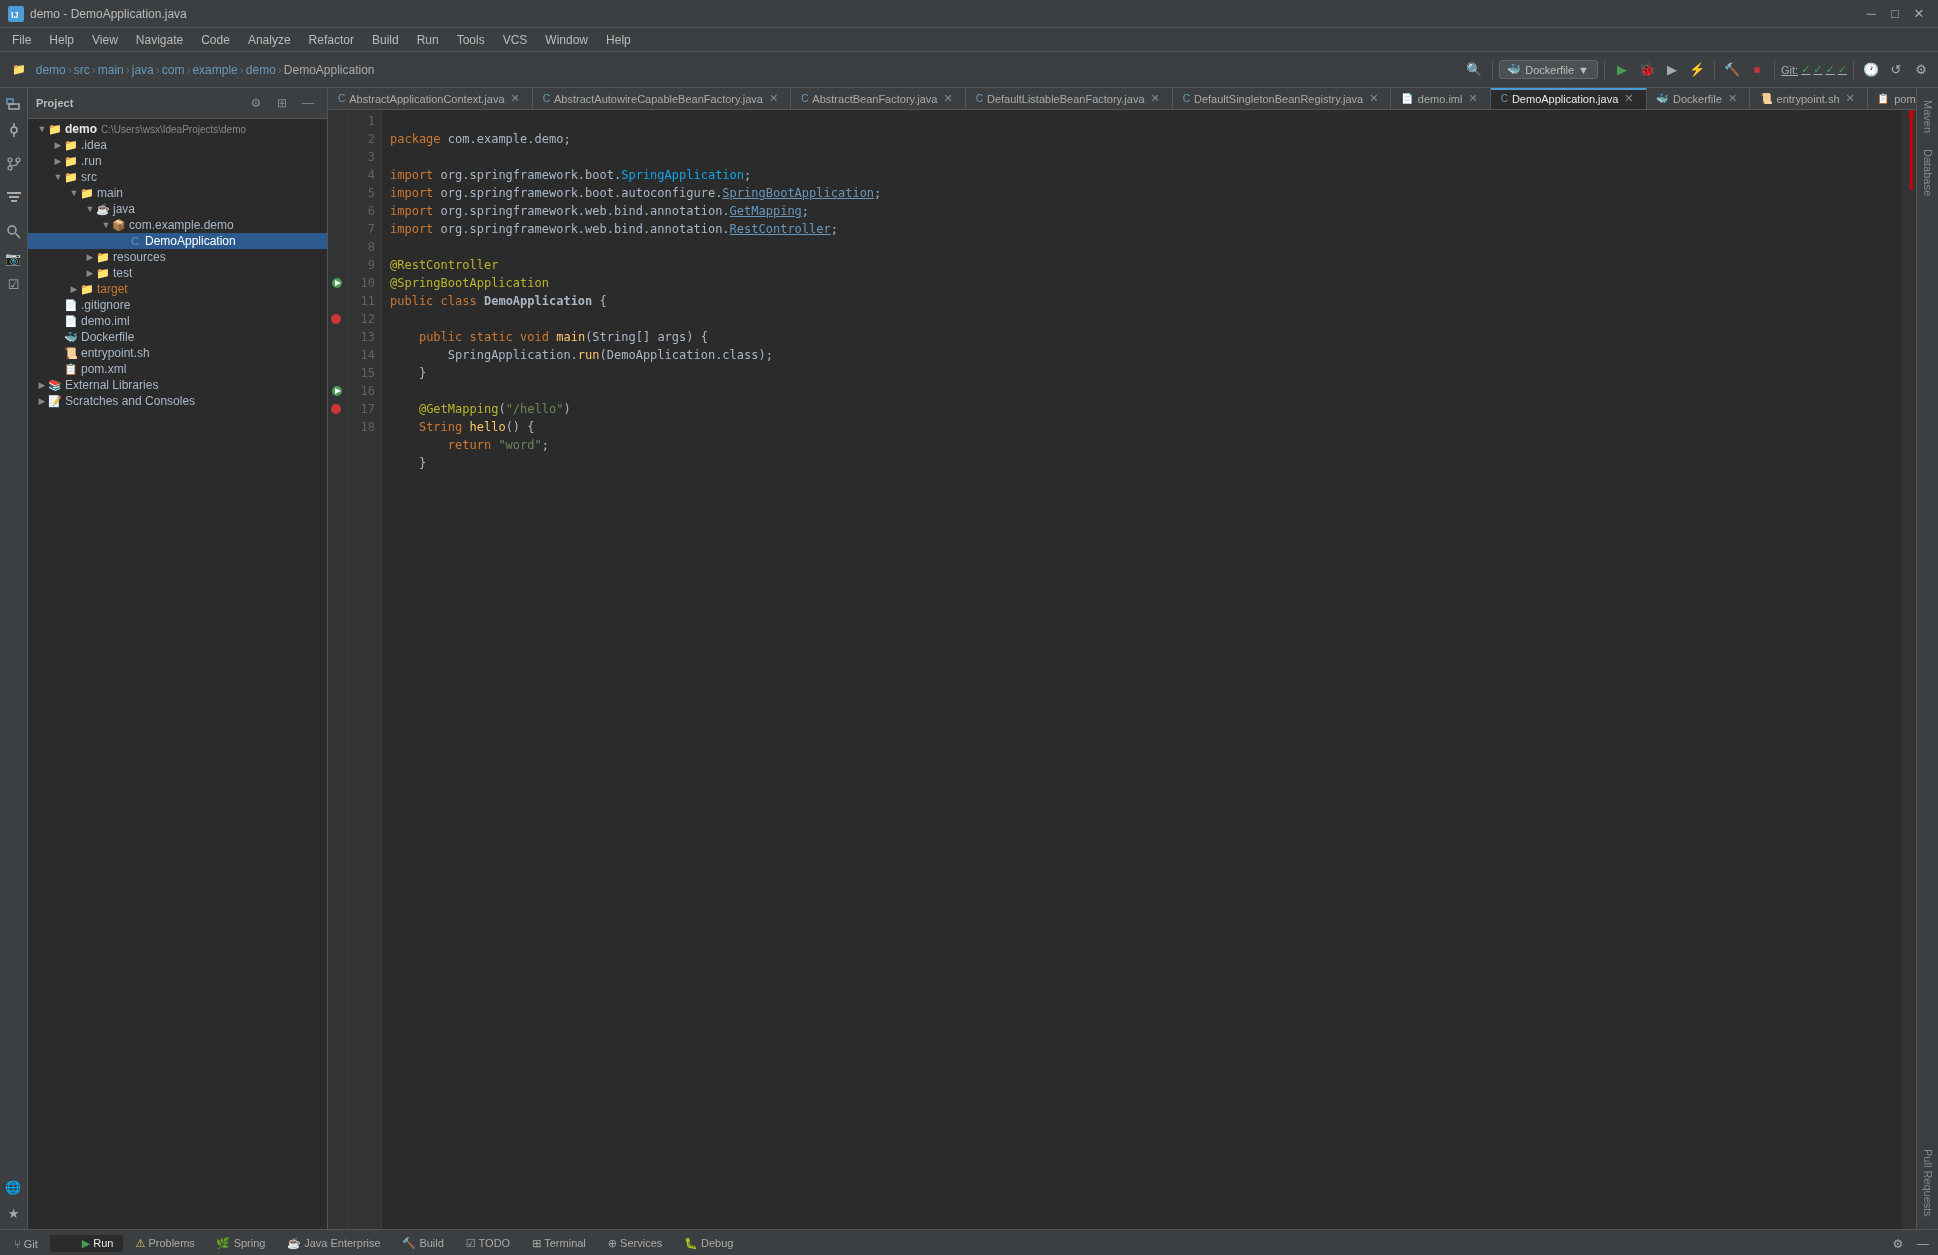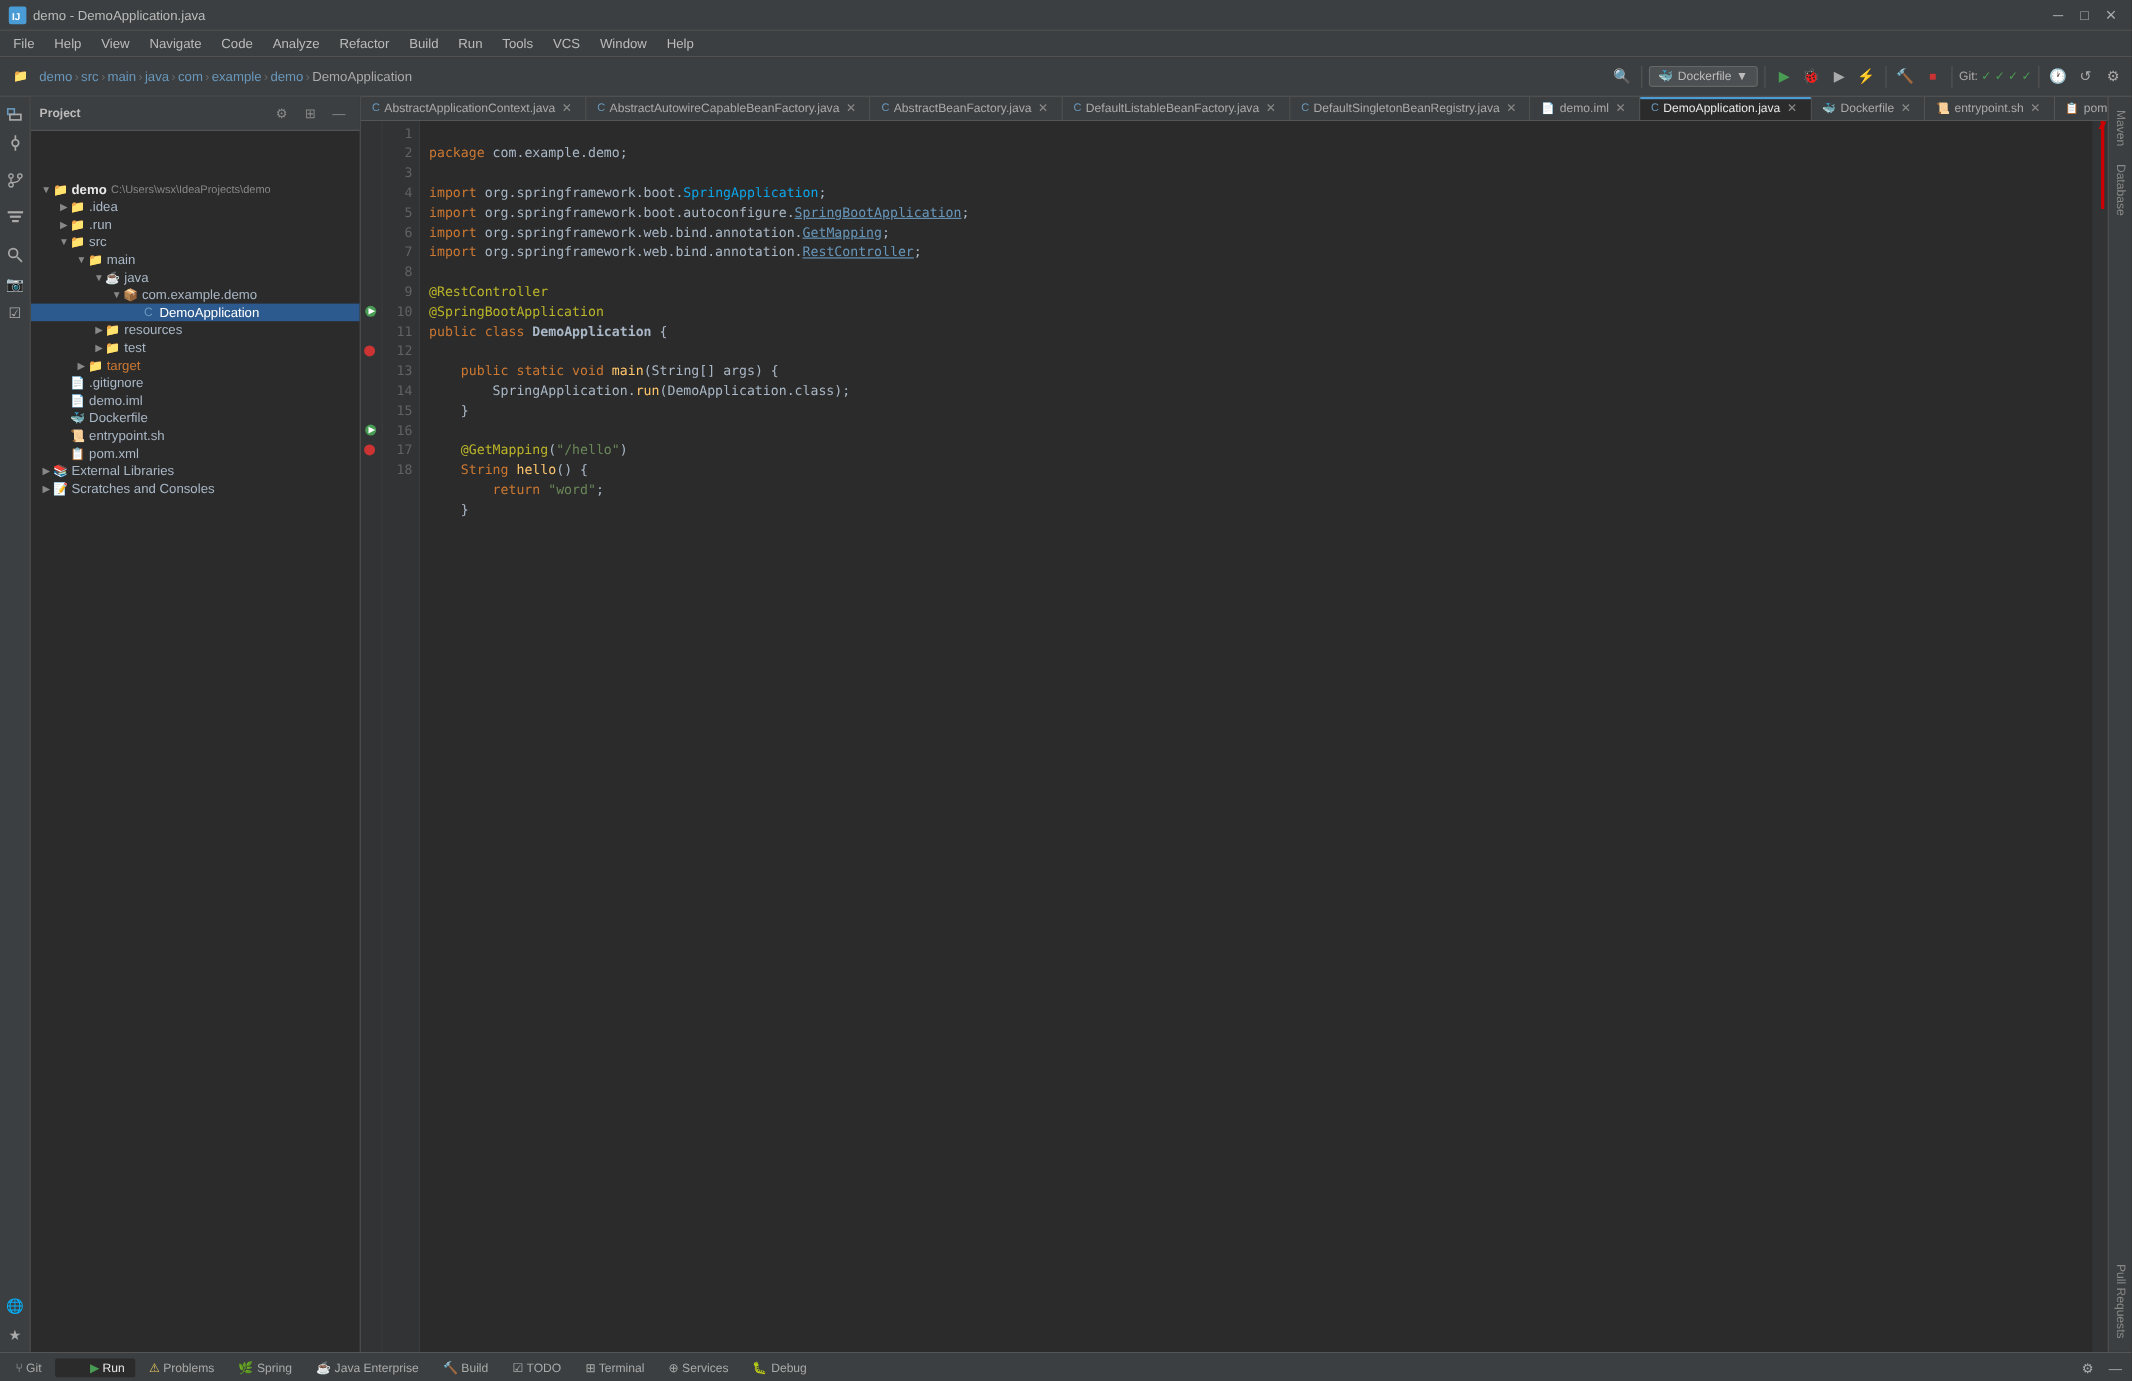--- a/index.html
+++ b/index.html
@@ -121,21 +121,21 @@
     .icon-btn {
       width: 22px; height: 22px;
       background: transparent;
       border: none; color: #aaa;
       cursor: pointer; font-size: 13px;
       display: flex; align-items: center; justify-content: center;
       border-radius: 2px;
     }
     .git-status {
       font-size: 11px; color: #aaa;
-      display: flex; align-items: center; gap: 3px;
+      display: flex; align-items: center; gap: 3px; text-decoration: underline;
     }
 
     
     #main {
       display: flex;
       height: calc(1255px - 28px - 24px - 36px - 26px - 28px);
     }
 
     
     #left-sidebar {
@@ -156,21 +156,20 @@
     }
     .side-icon.active { color: #6897BB; }
 
     
     #project-panel {
       width: 300px;
       background: #2b2b2b;
       border-right: 1px solid #555;
       display: flex;
       flex-direction: column;
-      gap: 43px;
     }
     #project-panel-header {
       background: #3c3f41;
       padding: 4px 8px;
       display: flex;
       align-items: center;
       justify-content: space-between;
       border-bottom: 1px solid #555;
       font-size: 11px;
       color: #bbb;

